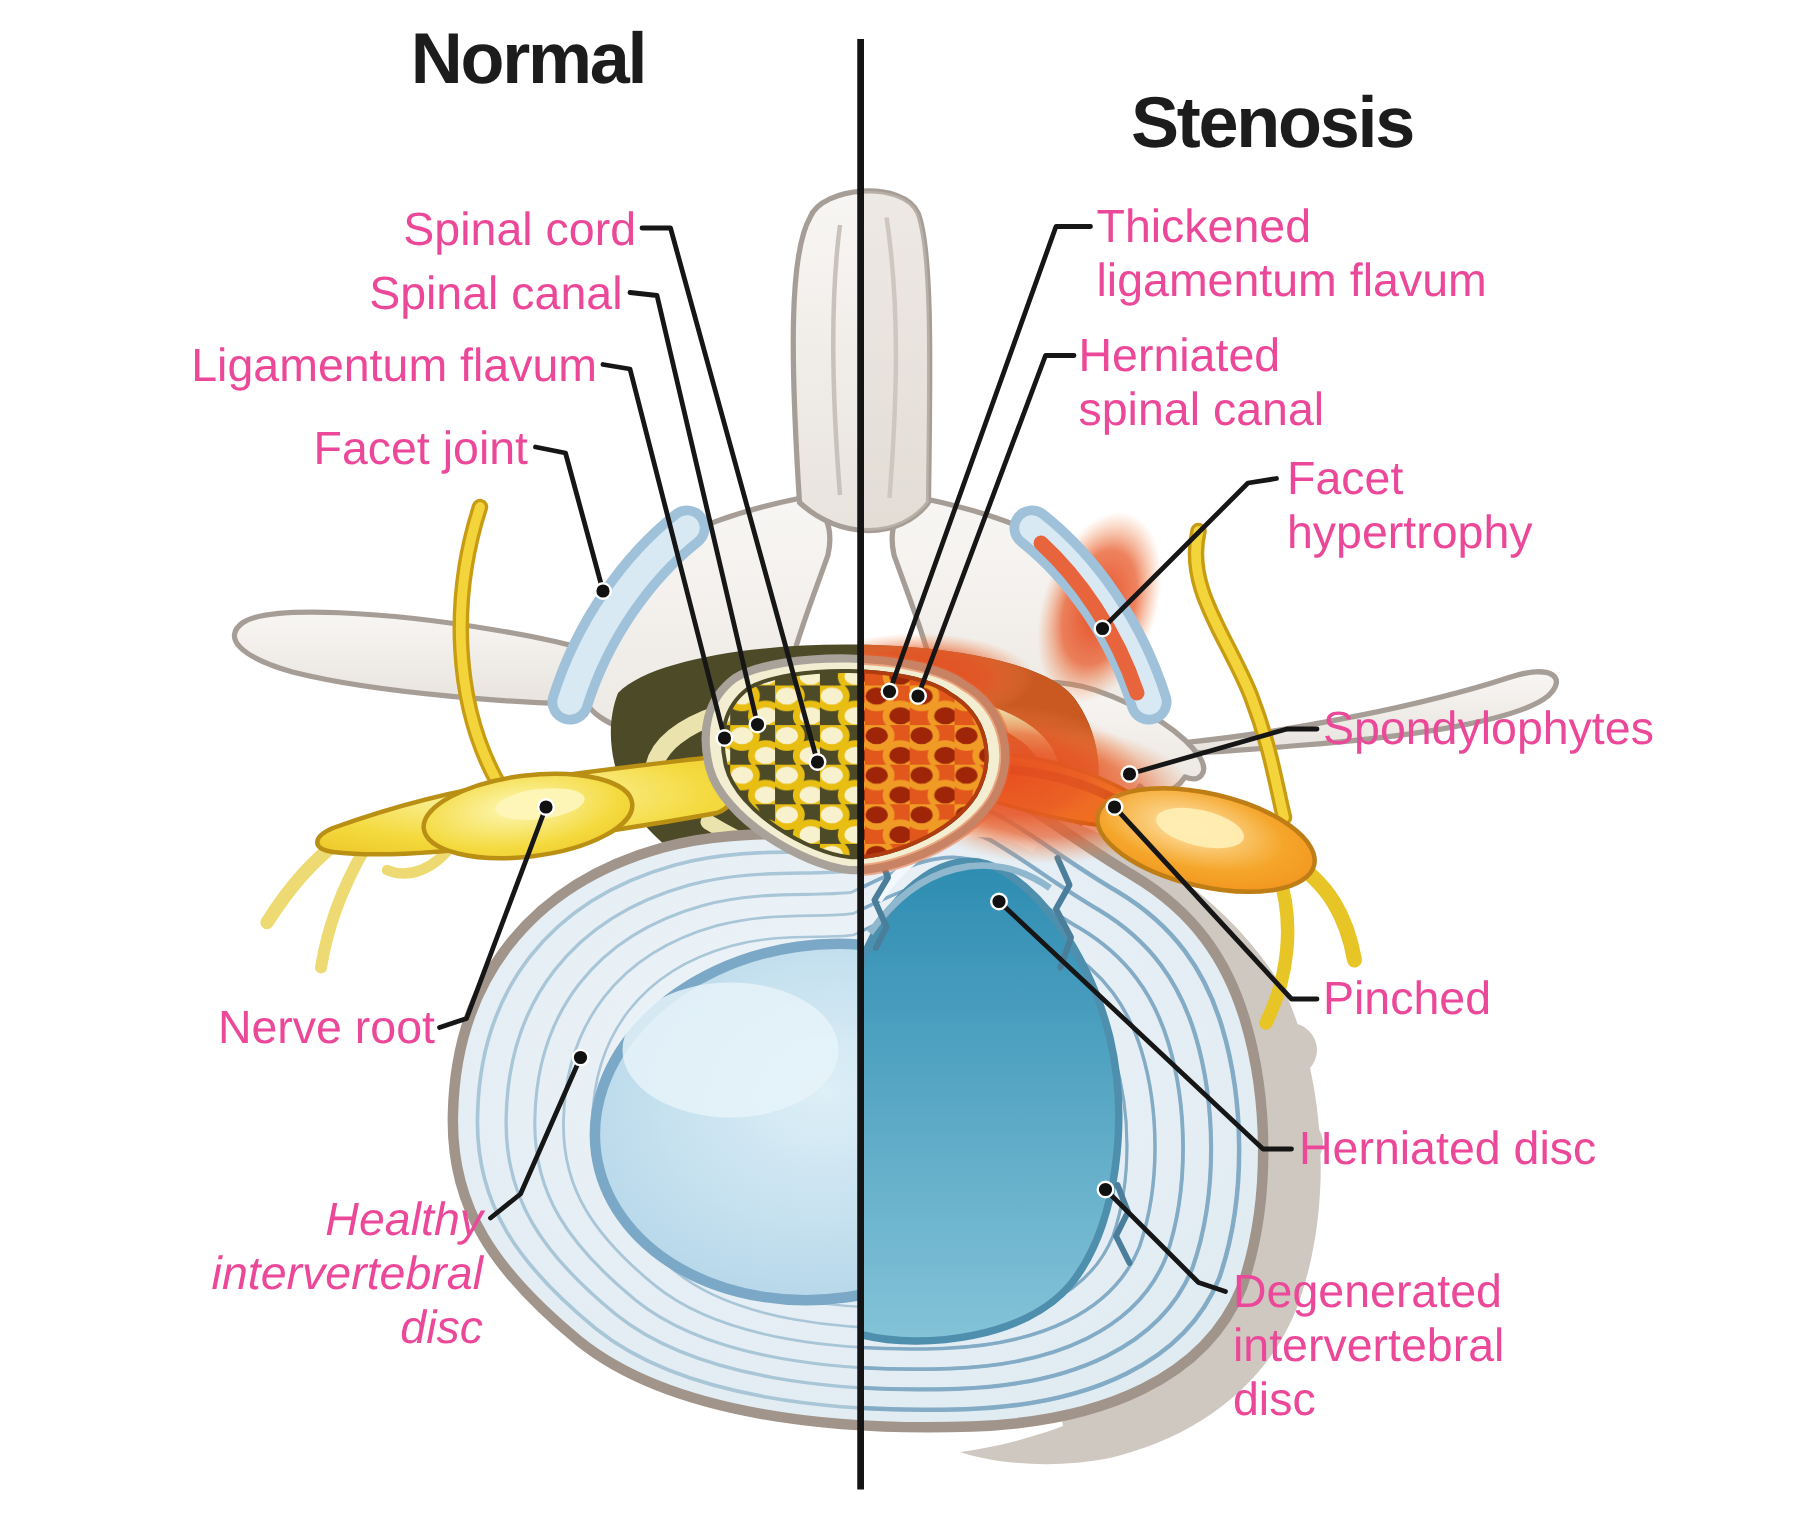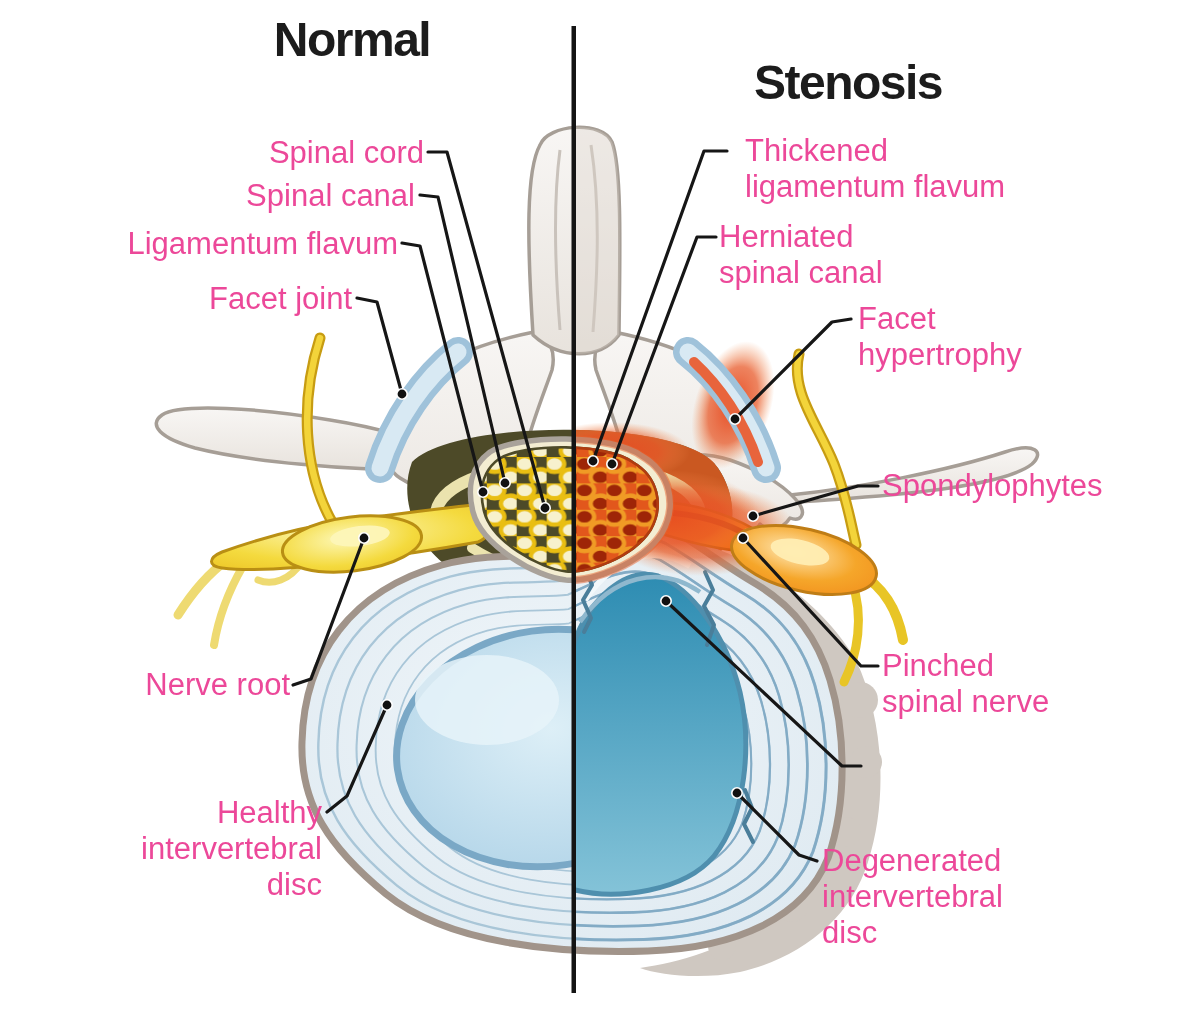--- a/index.html
+++ b/index.html
@@ -2,21 +2,21 @@
 <html><head>
 <meta charset="utf-8">
 <style>
   html,body{margin:0;padding:0;background:#ffffff;}
   #stage{position:relative;width:1200px;height:1015px;background:#ffffff;overflow:hidden;
          font-family:"Liberation Sans", sans-serif;}
   #stage svg{position:absolute;left:0;top:0;}
   .title{position:absolute;font-size:48px;font-weight:bold;color:#1c1c1c;letter-spacing:-1.5px;
          transform:translateX(-50%);white-space:nowrap;}
   .lbl{position:absolute;font-size:31px;line-height:36px;color:#ec4899;white-space:nowrap;}
-  .ra{text-align:right;}
+  .ra{text-align:right;font-style:italic;}
 </style>
 </head>
 <body>
 
 <div id="stage">
 
 <svg width="1200" height="1015" viewBox="0 0 1200 1015">
   <defs>
     <clipPath id="clipLeft">
           <rect x="0" y="0" width="574" height="1015"></rect>
@@ -256,36 +256,36 @@
 <div class="lbl" style="right:785px; top:178px;">Spinal canal</div>
 <div class="lbl" style="right:802px; top:226px;">Ligamentum flavum</div>
 <div class="lbl" style="right:848px; top:281px;">Facet joint</div>
 <div class="lbl" style="right:910px; top:667px;">Nerve root</div>
 <div class="lbl ra" style="right:878px; top:795px;">
   <div>Healthy</div>
   <div>intervertebral</div>
   <div>disc</div>
 </div>
 
-<div class="lbl" style="left:731px; top:133px;margin-left:14px;">
+<div class="lbl" style="left:731px; top:133px;">
   <div>Thickened</div>
   <div>ligamentum flavum</div>
 </div>
 <div class="lbl" style="left:719px; top:219px;">
   <div>Herniated</div>
   <div>spinal canal</div>
 </div>
 <div class="lbl" style="left:858px; top:301px;">
   <div>Facet</div>
   <div>hypertrophy</div>
 </div>
 <div class="lbl" style="left:882px; top:468px;">Spondylophytes</div>
 <div class="lbl" style="left:882px; top:648px;">
   <div>Pinched</div>
-  <div>spinal nerve</div>
-</div>
+</div>
+<div class="lbl" style="left:866px; top:748px;">Herniated disc</div>
 <div class="lbl" style="left:822px; top:843px;">
   <div>Degenerated</div>
   <div>intervertebral</div>
   <div>disc</div>
 </div>
 
 </div>
 
 </body></html>

